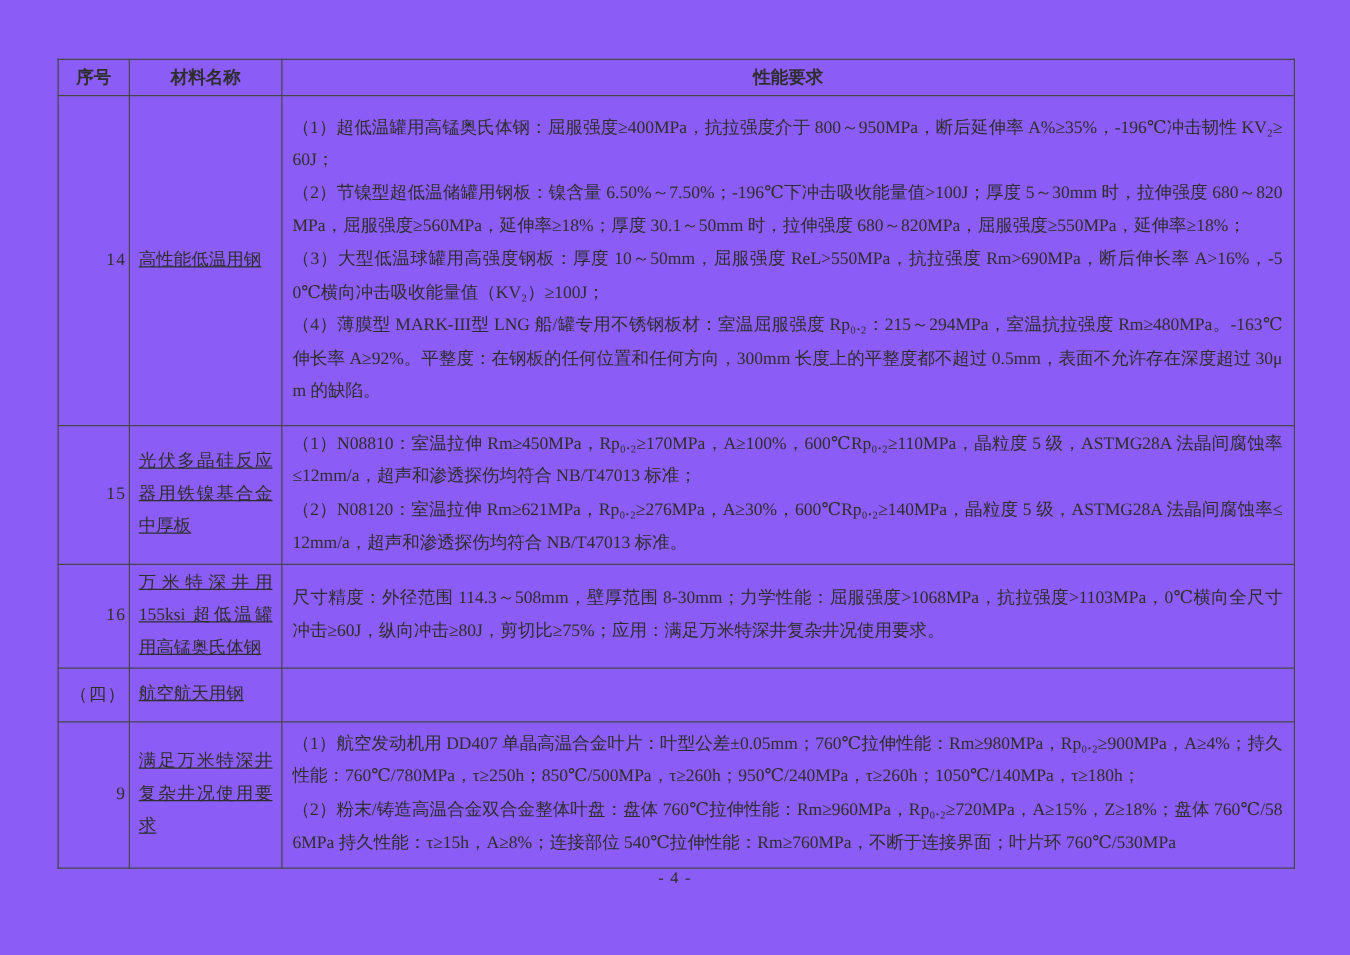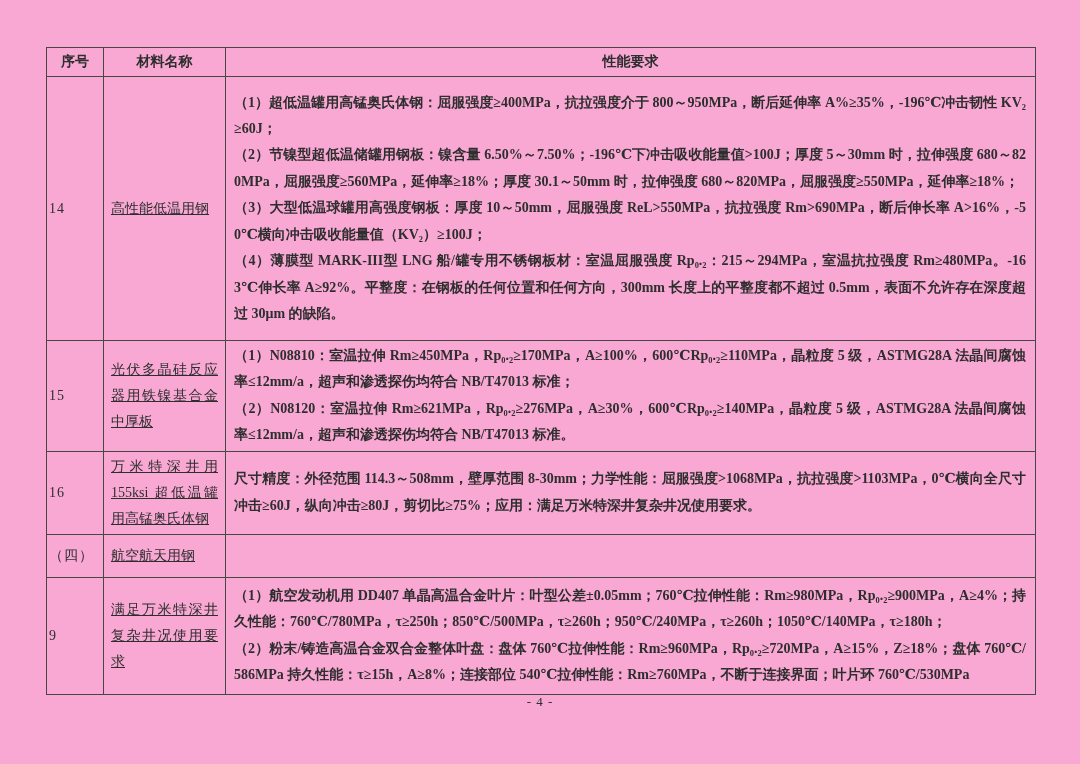--- a/index.html
+++ b/index.html
@@ -6,21 +6,21 @@
     margin: 0;
     padding: 0;
     background: #ffffff;
     font-family: "Liberation Serif", "DejaVu Serif", serif;
     color: #2e2e2e;
   }
   .page {
     position: relative;
     width: 1080px;
     height: 764px;
-    background: #f9a8d4;
+    background: #8b5cf6;
     overflow: hidden;
   }
   table.spec-table {
     position: absolute;
     left: 46px;
     top: 47px;
     width: 989px;
     border-collapse: collapse;
     table-layout: fixed;
     font-size: 14px;
@@ -34,33 +34,32 @@
     height: 26px;
     text-align: center;
     font-weight: 600;
     font-size: 14px;
     padding: 1px 2px;
   }
   col.c-no   { width: 57px; }
   col.c-name { width: 122px; }
   col.c-req  { width: 810px; }
   td.cell-no {
-    text-align: left;
+    text-align: right;
     padding: 2px 2px;
     letter-spacing: 1px;
   }
   td.cell-name {
     padding: 2px 7px;
     line-height: 26px;
     text-align: justify;
     text-decoration: underline;
   }
   td.cell-req {
     padding: 2px 9px 2px 8px;
-    font-weight: bold;
   }
   td.cell-req p {
     margin: 0;
     line-height: 26.4px;
     text-align: justify;
     word-break: break-all;
   }
   
   tbody tr:nth-child(1) { height: 264px; }
   tbody tr:nth-child(2) { height: 107px; }

